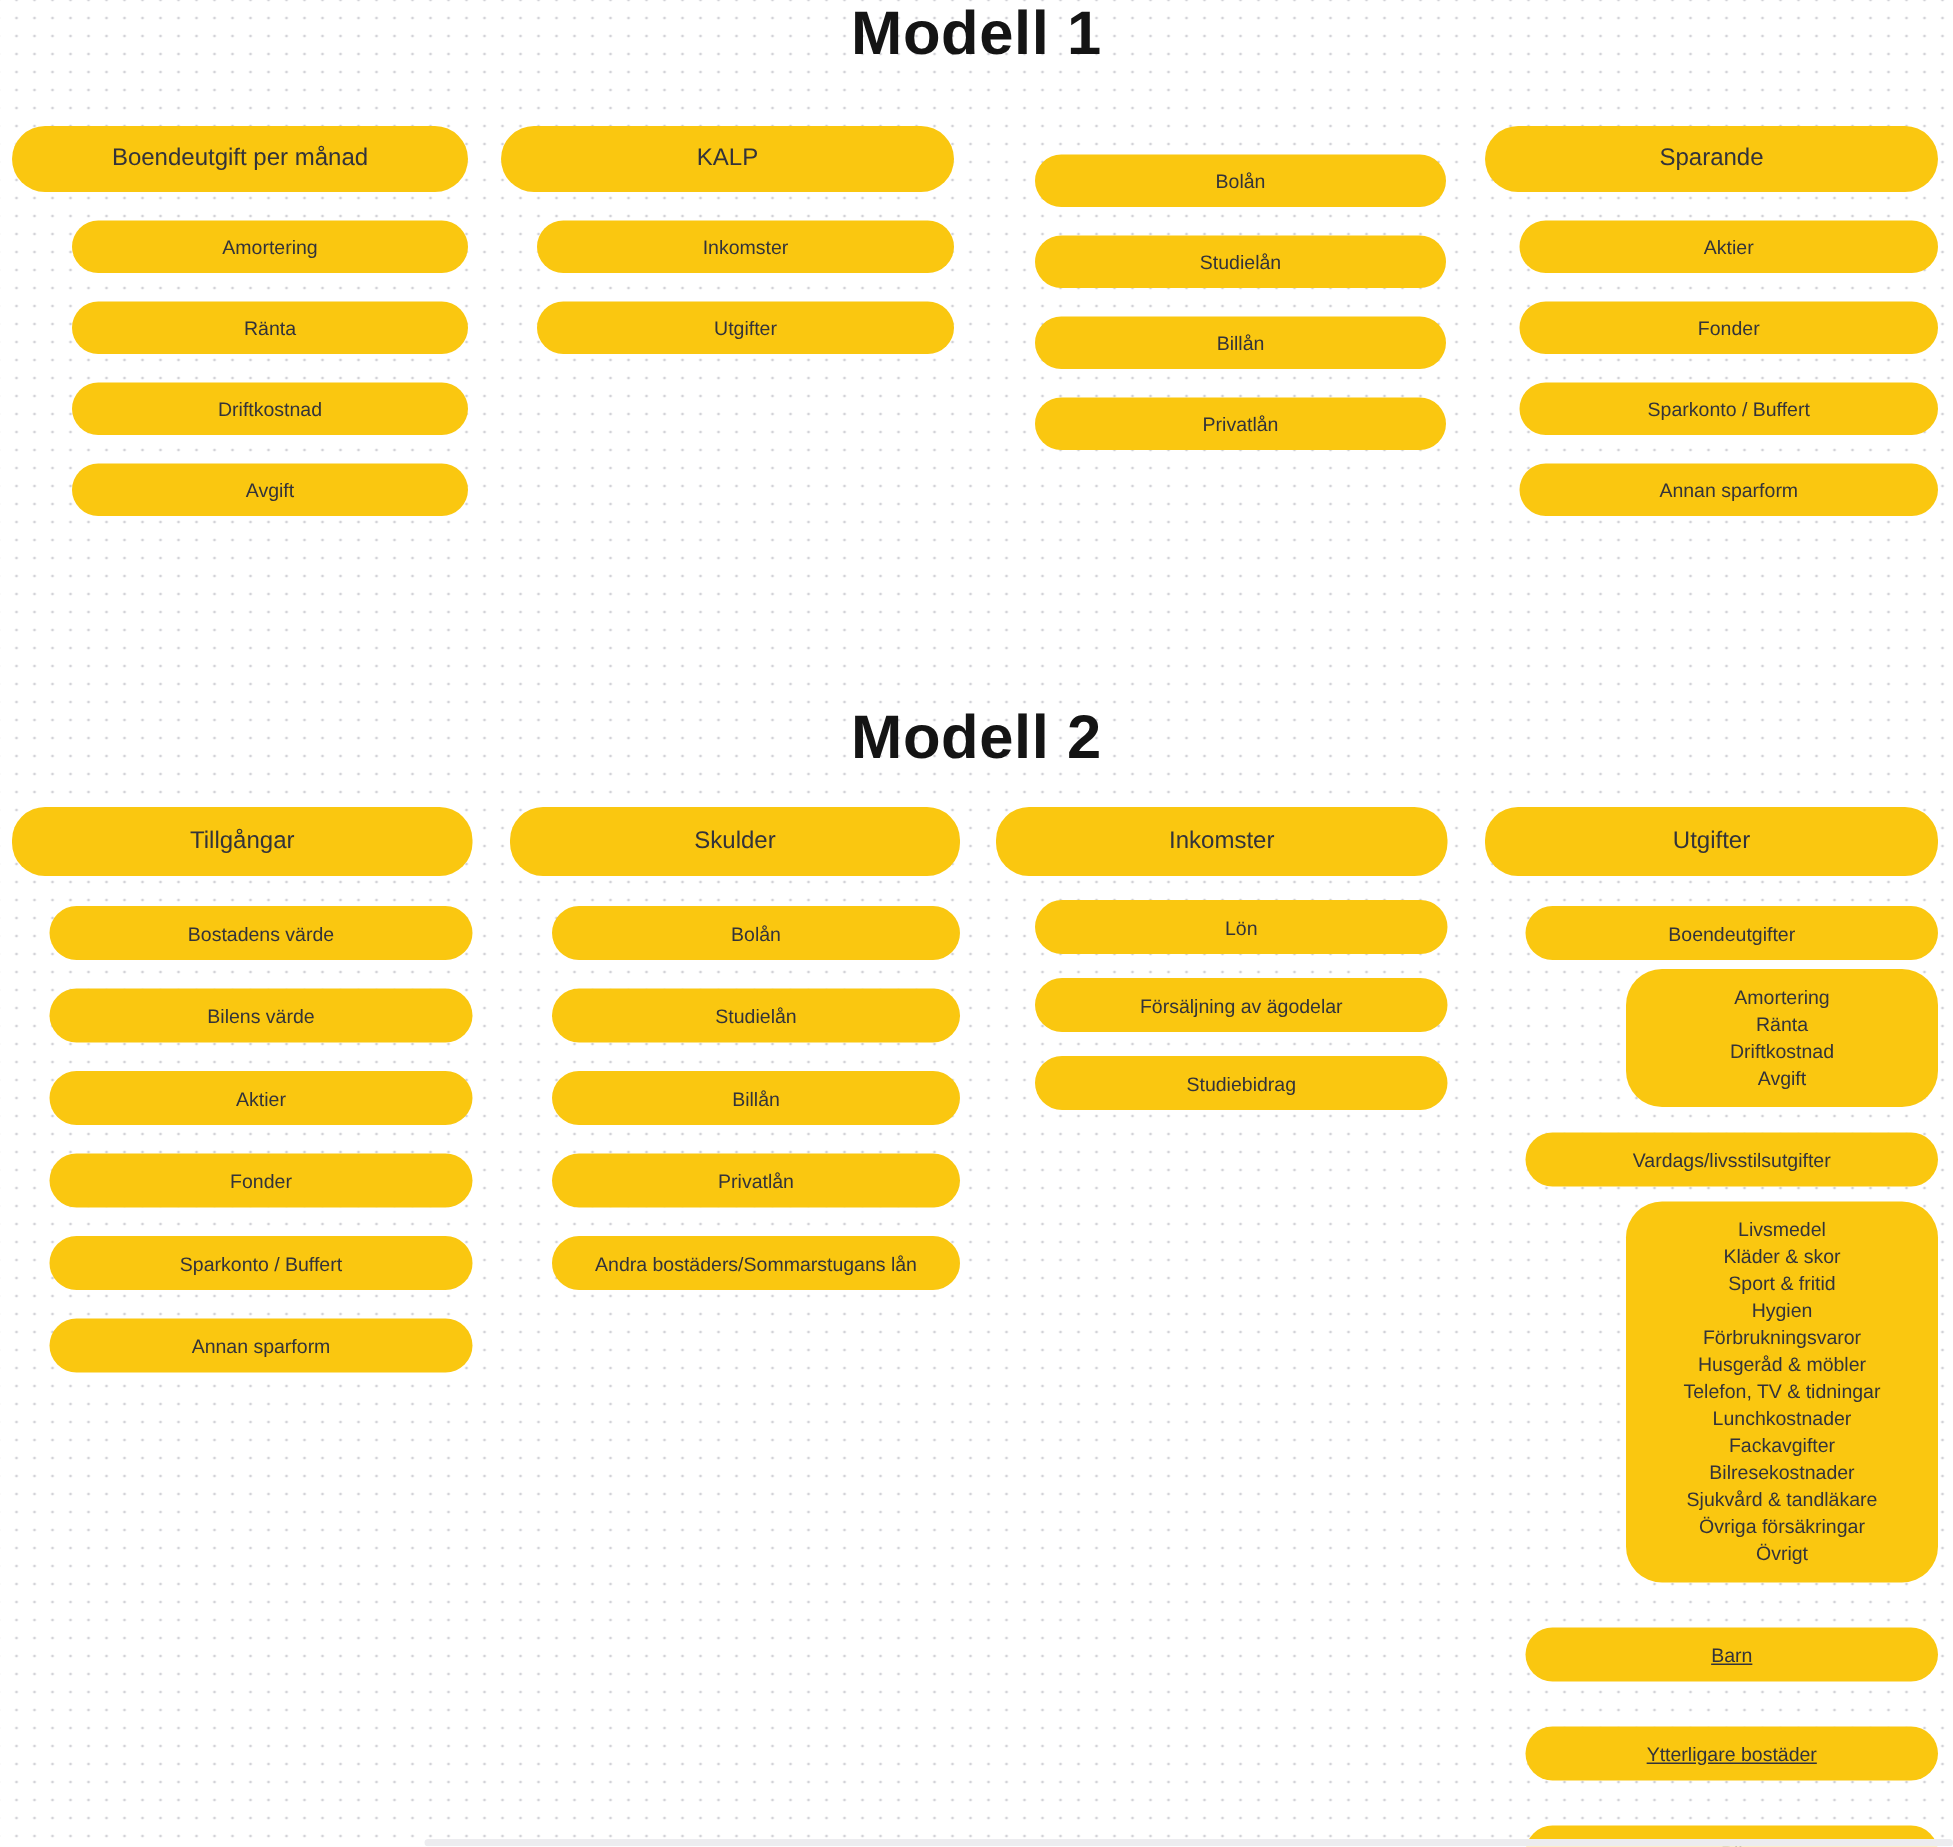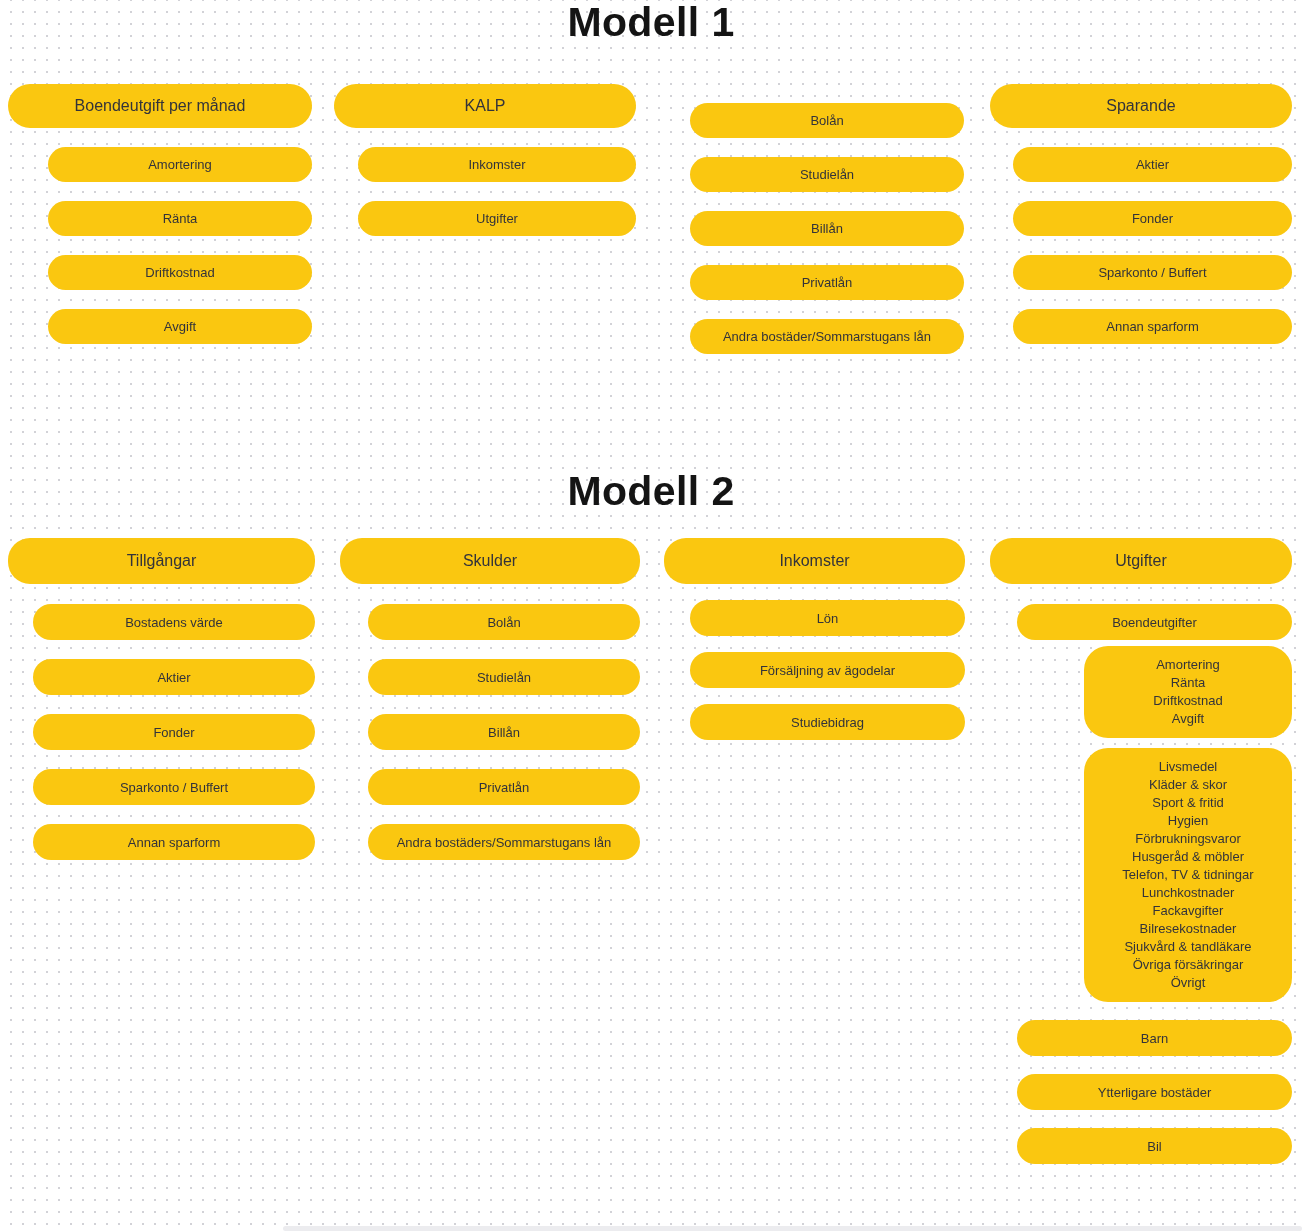--- a/index.html
+++ b/index.html
@@ -54,21 +54,21 @@
   .m1c4 .item{margin-left:23px;}
   .m2c1 .item{margin-left:25px;}
   .m2c2 .item{margin-left:28px;}
   .m2c3 .item{margin-left:26px;margin-top:16px;}
   .m2c4 .item{margin-left:27px;}
   .m2c4 .block{margin-left:94px;}
   .mt20{margin-top:20px;}
   .mt6{margin-top:6px;}
   .mt17{margin-top:17px;}
   .mt10{margin-top:10px;}
-  .mt18{margin-top:18px;}
+  .mt18{margin-top:30px;text-decoration:underline;}
   .hscroll{
     position:absolute;left:283px;bottom:0;width:1019px;height:5px;
     border-radius:3px;background:#ececef;
   }
 </style>
 </head>
 <body>
 
 <div class="canvas">
 
@@ -86,36 +86,36 @@
     <div class="header">KALP</div>
     <div class="item">Inkomster</div>
     <div class="item">Utgifter</div>
   </section>
 
   <section class="col m1 m1c3" style="left:663px;top:84px;width:301px">
     <div class="item">Bolån</div>
     <div class="item">Studielån</div>
     <div class="item">Billån</div>
     <div class="item">Privatlån</div>
-    <div class="item">Andra bostäder/Sommarstugans lån</div>
   </section>
 
   <section class="col m1 m1c4" style="left:990px;top:84px;width:302px">
     <div class="header">Sparande</div>
     <div class="item">Aktier</div>
     <div class="item">Fonder</div>
     <div class="item">Sparkonto / Buffert</div>
     <div class="item">Annan sparform</div>
   </section>
 
   <h1 class="model-title t2">Modell 2</h1>
 
   <section class="col m2 m2c1" style="left:8px;top:538px;width:307px">
     <div class="header">Tillgångar</div>
     <div class="item mt20">Bostadens värde</div>
+    <div class="item">Bilens värde</div>
     <div class="item">Aktier</div>
     <div class="item">Fonder</div>
     <div class="item">Sparkonto / Buffert</div>
     <div class="item">Annan sparform</div>
   </section>
 
   <section class="col m2 m2c2" style="left:340px;top:538px;width:300px">
     <div class="header">Skulder</div>
     <div class="item mt20">Bolån</div>
     <div class="item">Studielån</div>
@@ -131,20 +131,21 @@
     <div class="item">Studiebidrag</div>
   </section>
 
   <section class="col m2 m2c4" style="left:990px;top:538px;width:302px">
     <div class="header">Utgifter</div>
     <div class="item mt20">Boendeutgifter</div>
     <div class="block mt6">Amortering
 Ränta
 Driftkostnad
 Avgift</div>
+    <div class="item mt17">Vardags/livsstilsutgifter</div>
     <div class="block mt10">Livsmedel
 Kläder &amp; skor
 Sport &amp; fritid
 Hygien
 Förbrukningsvaror
 Husgeråd &amp; möbler
 Telefon, TV &amp; tidningar
 Lunchkostnader
 Fackavgifter
 Bilresekostnader

